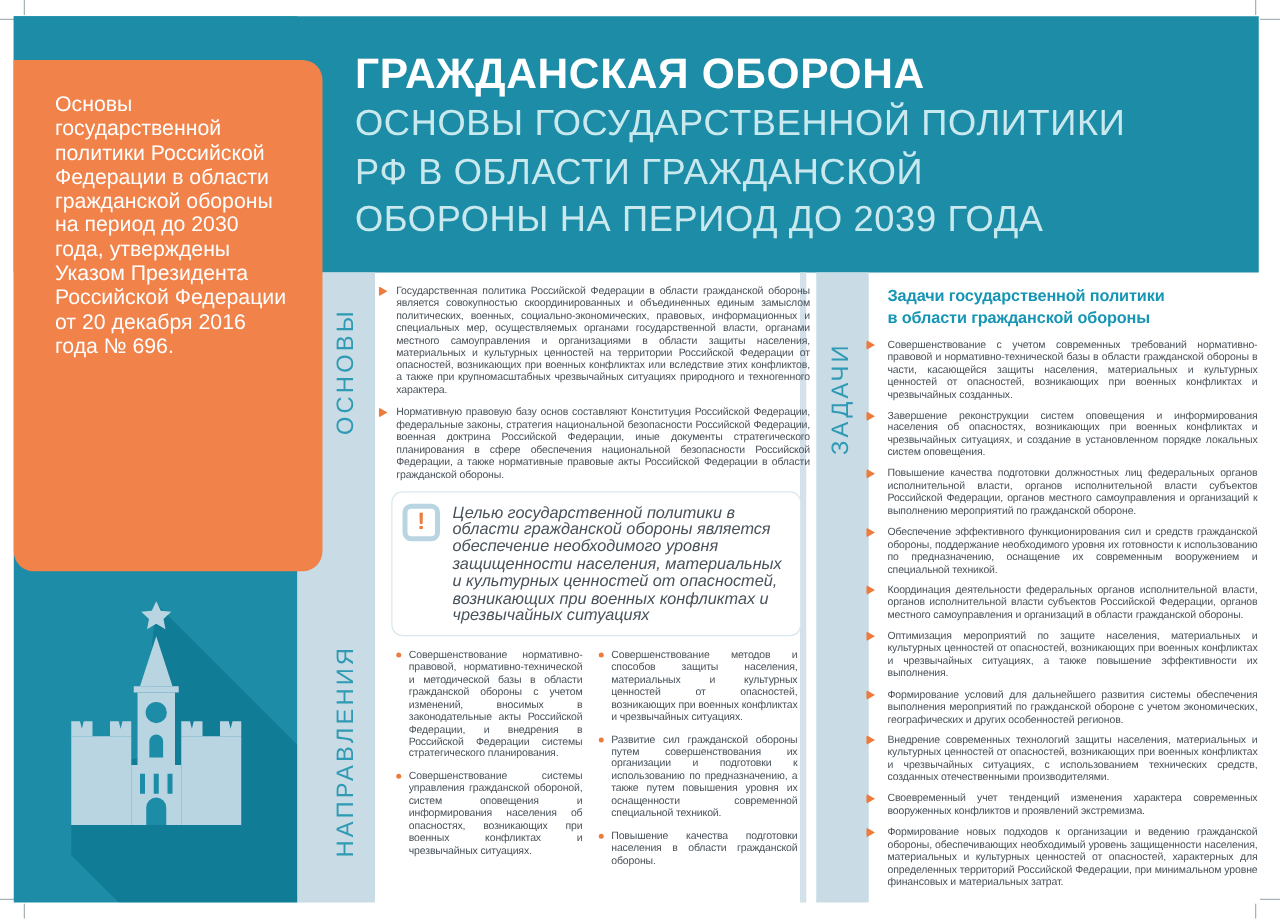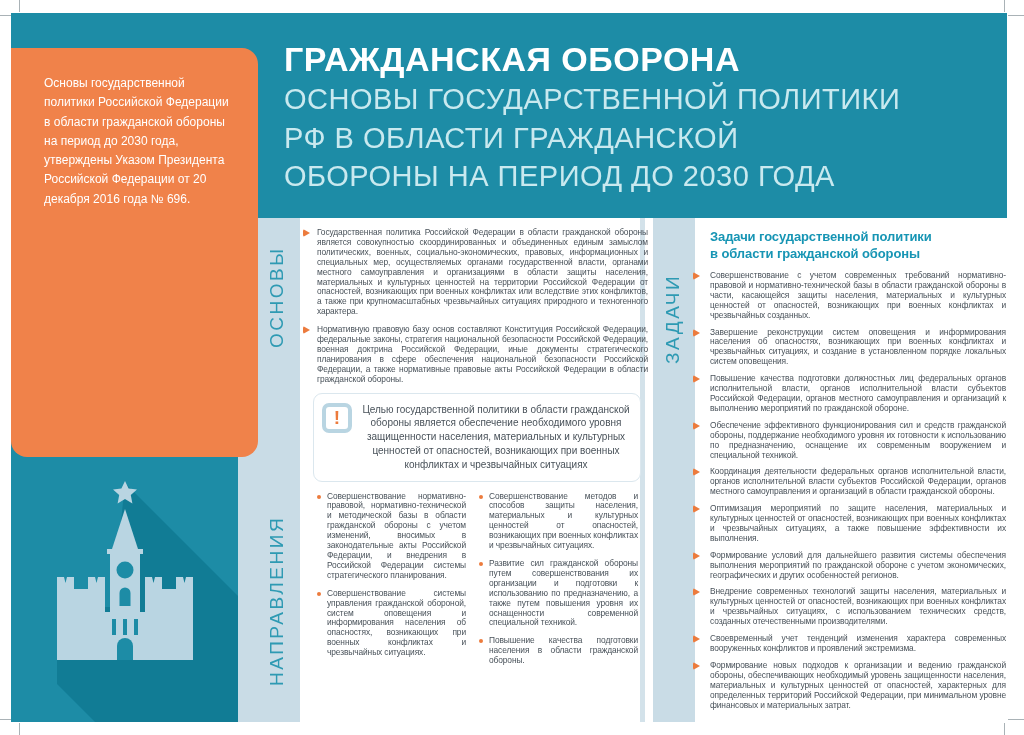--- a/index.html
+++ b/index.html
@@ -21,21 +21,21 @@
   .header-band{position:absolute;left:11px;top:13px;width:996px;height:205px;background:var(--teal);}
   .left-panel{position:absolute;left:11px;top:13px;width:227px;height:709px;background:var(--teal);overflow:hidden;}
   .strip{position:absolute;top:218px;bottom:13px;background:var(--strip);}
   .strip-1{left:238px;width:62px;}
   .strip-2{left:653px;width:42px;}
   .divider{position:absolute;left:640px;width:5px;top:218px;bottom:13px;background:#d3e2ea;}
 
   
   .intro-card{position:absolute;left:11px;top:48px;width:247px;height:409px;background:var(--orange);
     border-radius:0 16px 16px 16px;z-index:3;padding:26px 26px 0 33px;}
-  .intro-card p{color:#fff;font-size:12px;line-height:19.3px;font-weight:500;letter-spacing:0;}
+  .intro-card p{color:#fff;font-size:17px;line-height:19.3px;font-weight:500;letter-spacing:0;}
 
   
   .header-text{position:absolute;left:284px;top:38px;z-index:2;}
   .header-text h1{color:#fff;font-size:34px;line-height:42px;font-weight:700;letter-spacing:.5px;}
   .subtitle div{color:var(--subtitle);font-size:29px;line-height:38.5px;font-weight:300;letter-spacing:.5px;}
 
   
   .vlabel{position:absolute;color:var(--vlabel);font-size:19px;letter-spacing:2.5px;font-weight:400;
     writing-mode:vertical-rl;transform:rotate(180deg);display:flex;align-items:center;z-index:2;}
   .vlabel-osnovy{left:266px;top:226px;height:122px;}
@@ -56,21 +56,21 @@
     font-stretch:semi-condensed;letter-spacing:-.1px;}
   .tri{position:absolute;left:0;top:1px;width:0;height:0;
     border-left:7px solid var(--bullet);border-top:4.5px solid transparent;border-bottom:4.5px solid transparent;
     border-radius:2px;}
 
   .callout{position:relative;margin:2px 0 10px 10px;width:328px;min-height:84px;
     border:1px solid #dbe7ee;border-radius:9px;padding:9px 10px 9px 48px;background:#fff;}
   .callout .badge{position:absolute;left:8px;top:9px;width:30px;height:30px;background:#fff;
     border:4px solid var(--ice);border-radius:7px;display:flex;align-items:center;justify-content:center;
     color:var(--bullet);font-weight:700;font-size:19px;}
-  .callout p{font-size:10px;line-height:13.8px;color:var(--body);text-align:center;}
+  .callout p{font-size:13px;line-height:13.8px;color:var(--body);text-align:left;font-style:italic;}
 
   h2.section-h{color:var(--head);font-size:13px;line-height:17px;font-weight:700;
     white-space:pre-line;margin:0 0 9px 13px;letter-spacing:-.1px;}
   .col-right h2.section-h{margin-left:17px;}
 
   .two-col{display:flex;gap:12px;margin-left:13px;}
   .two-col .tc{width:150px;}
   .two-col .tc:last-child{width:160px;}
   .dot-list .li{position:relative;padding-left:11px;margin-bottom:8px;}
   .dot{position:absolute;left:1px;top:3px;width:4px;height:4px;border-radius:50%;background:var(--bullet);}
@@ -125,21 +125,21 @@
 
   <div class="intro-card">
     <p>Основы государственной политики Российской Федерации в области гражданской обороны на период до 2030 года, утверждены Указом Президента Российской Федерации от 20 декабря 2016 года № 696.</p>
   </div>
 
   <div class="header-text">
     <h1>ГРАЖДАНСКАЯ ОБОРОНА</h1>
     <div class="subtitle">
       <div>ОСНОВЫ ГОСУДАРСТВЕННОЙ ПОЛИТИКИ</div>
       <div>РФ В ОБЛАСТИ ГРАЖДАНСКОЙ</div>
-      <div>ОБОРОНЫ НА ПЕРИОД ДО 2030 ГОДА</div>
+      <div>ОБОРОНЫ НА ПЕРИОД ДО 2039 ГОДА</div>
     </div>
   </div>
 
   <div class="vlabel vlabel-osnovy">ОСНОВЫ</div>
   <div class="vlabel vlabel-napr">НАПРАВЛЕНИЯ</div>
   <div class="vlabel vlabel-zadachi">ЗАДАЧИ</div>
 
   <div class="col-middle">
     <div class="arrow-list">
 

